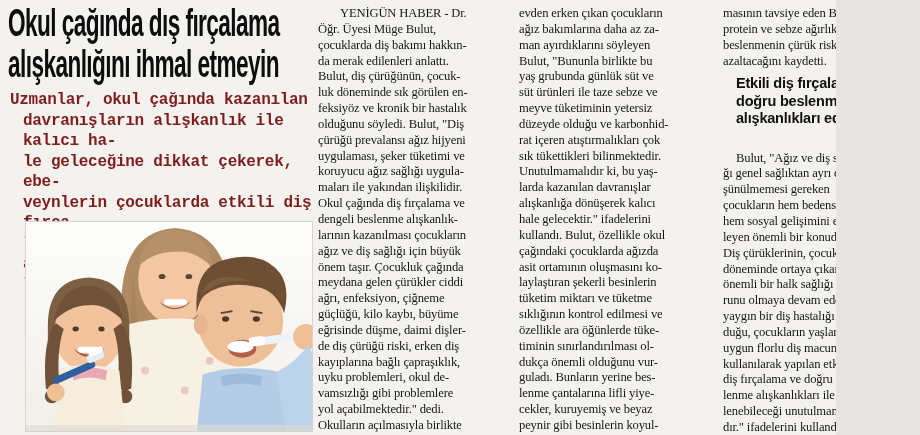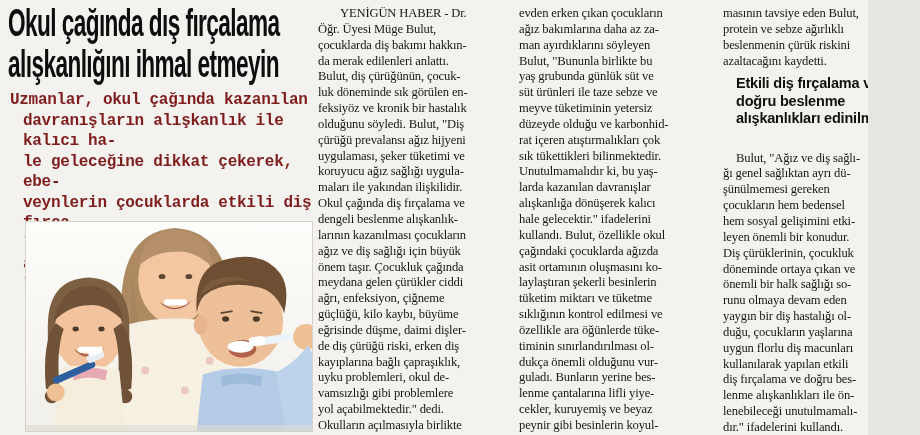--- a/index.html
+++ b/index.html
@@ -1,20 +1,19 @@
 <!DOCTYPE html>
 <html lang="tr"><head>
 <meta charset="utf-8">
 <style>
   html,body{margin:0;padding:0;background:#e6e5e2;}
   .sheet{
     position:relative;width:836px;height:435px;background:#f3f2ef;
     overflow:hidden;color:#171615;
     font-family:"Liberation Serif", serif;
-    padding-left:32px;
   }
   
   .headline{
     position:absolute;left:8px;top:2px;
     font-family:"Liberation Sans", sans-serif;
     font-weight:bold;font-size:39px;line-height:41px;
     letter-spacing:-1px;white-space:pre-line;color:#0d0d0d;
     transform:scaleX(0.58);transform-origin:0 0;
   }
   .standfirst{

